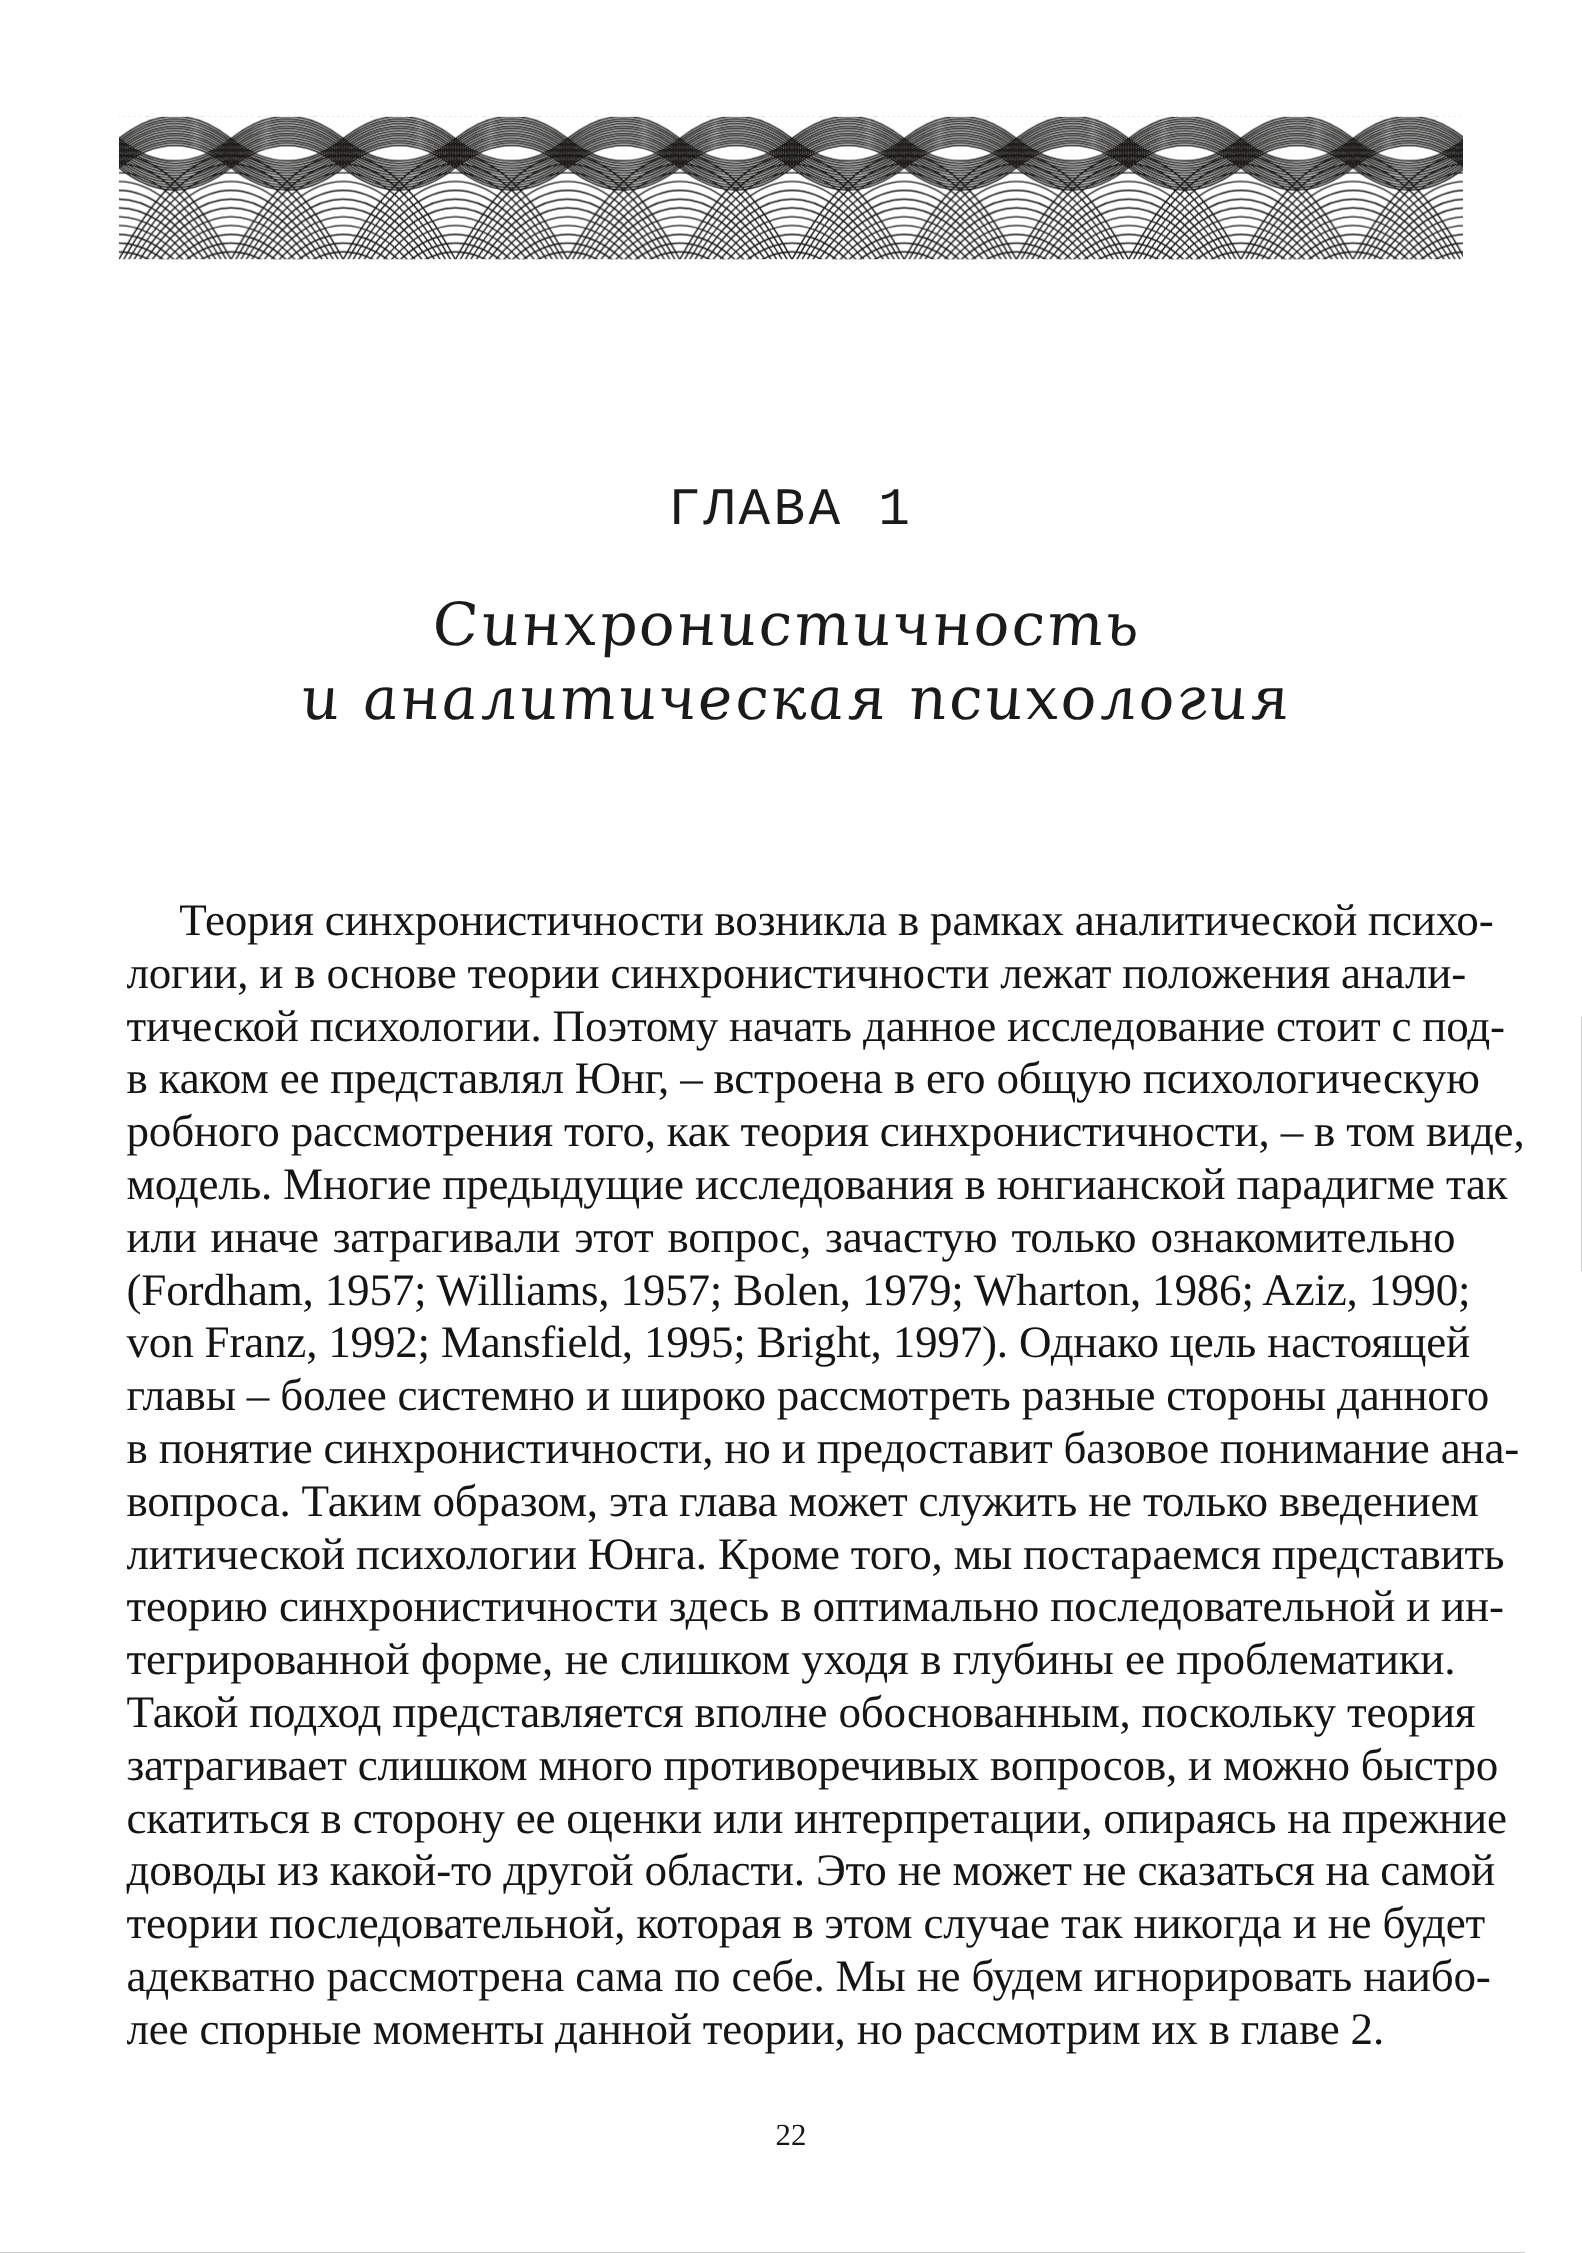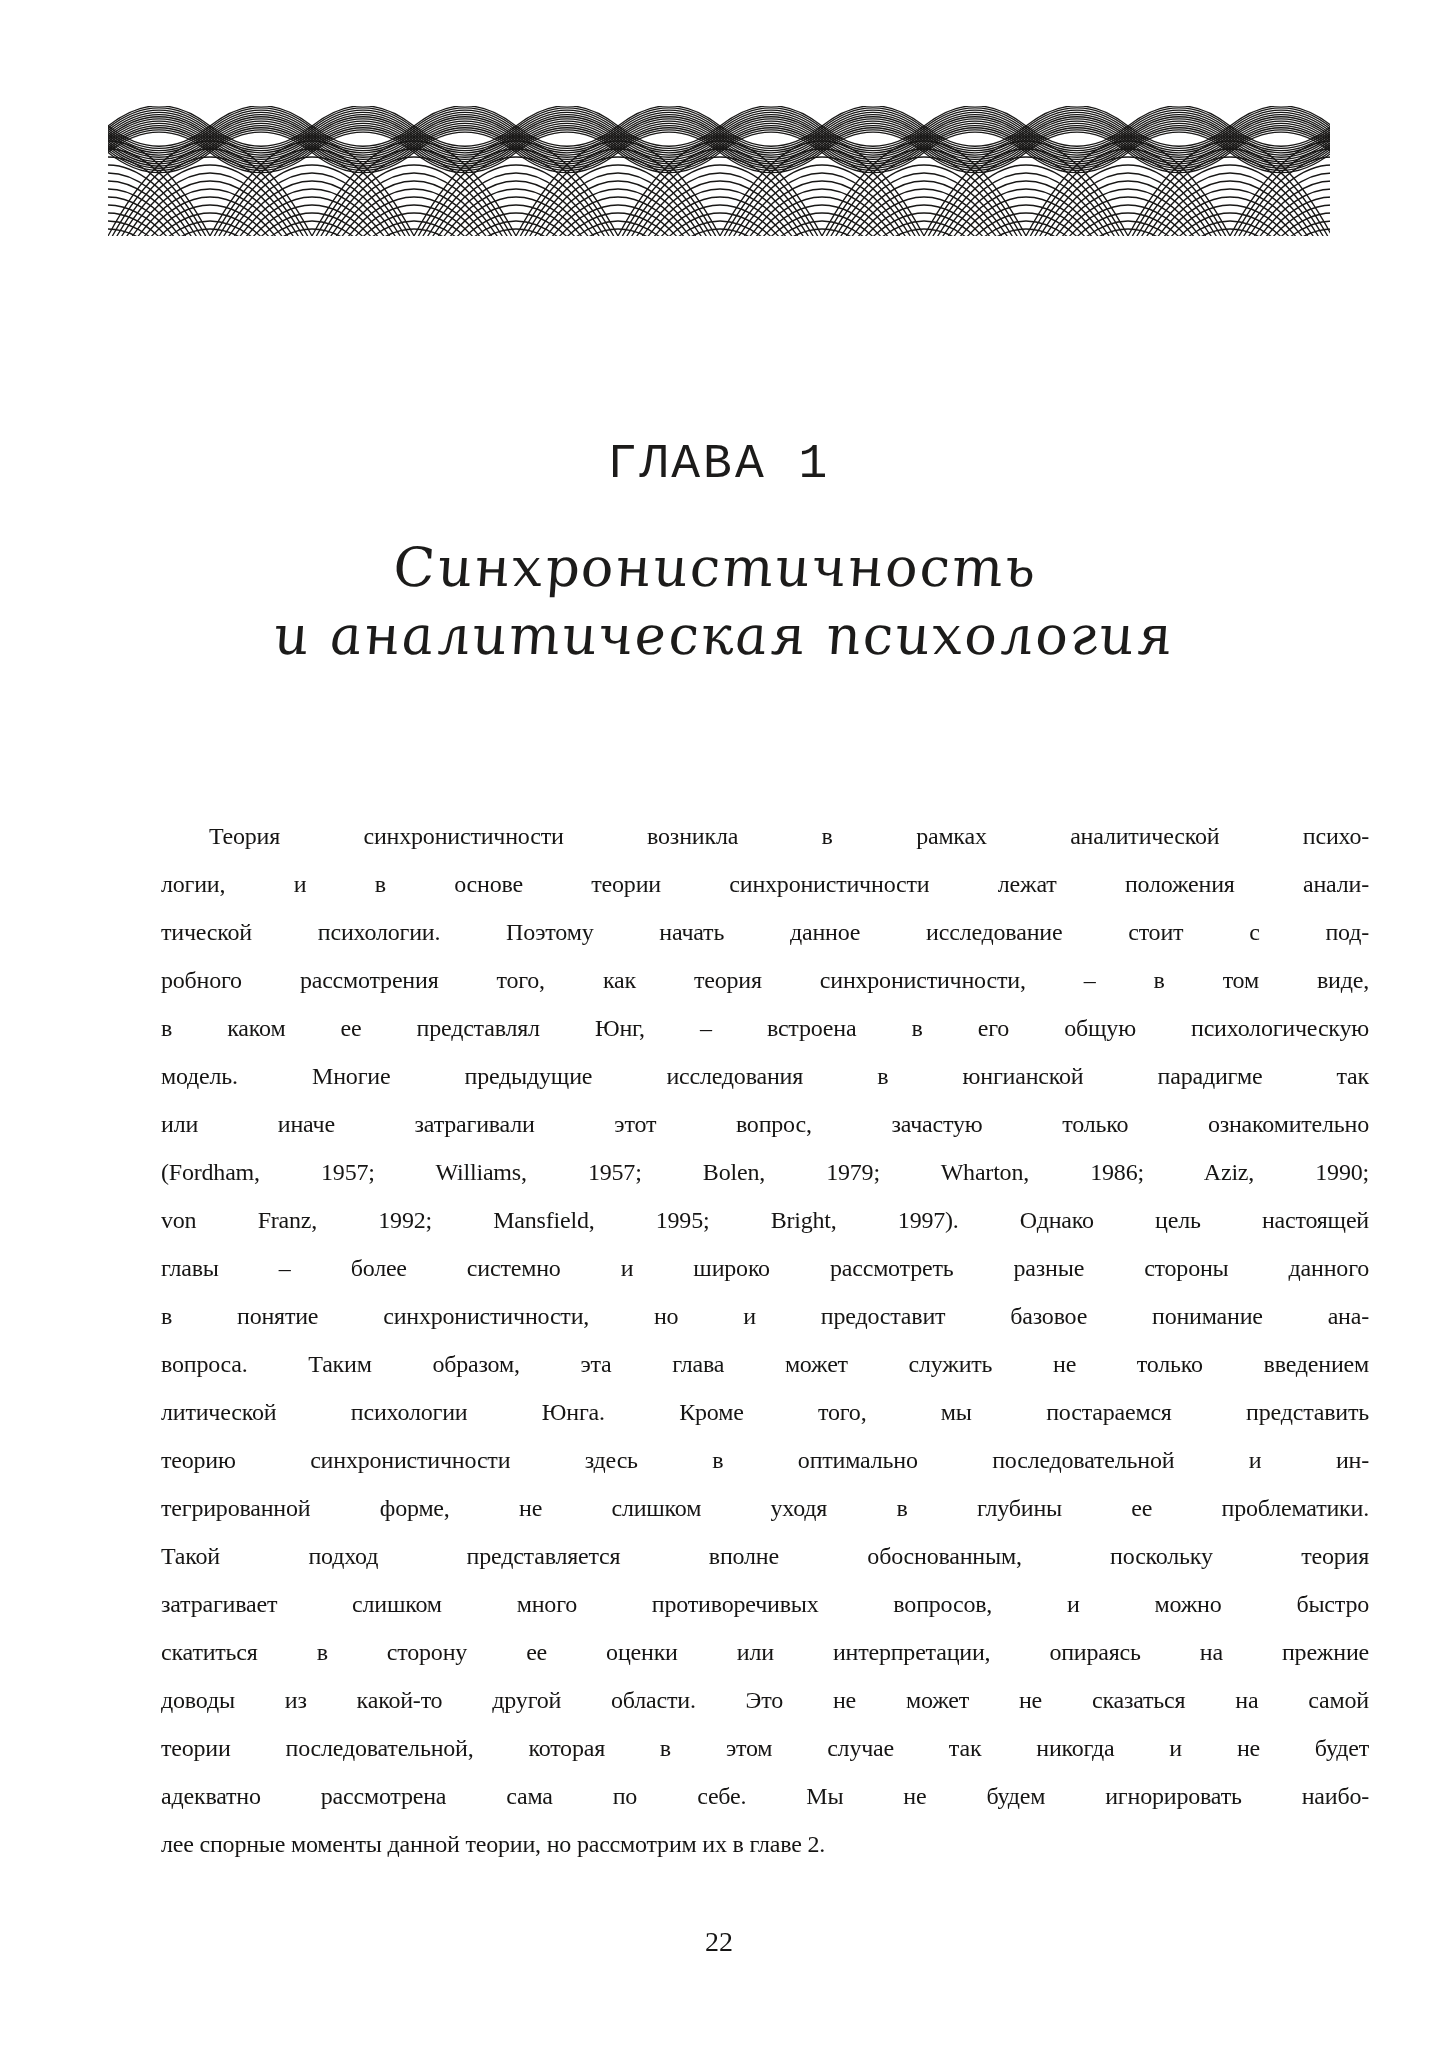--- a/index.html
+++ b/index.html
@@ -34,24 +34,23 @@
     font-family:"DejaVu Serif", serif;
     font-style:italic;
     transform:skewX(7deg);
     font-size:54px;line-height:68px;
     letter-spacing:2px;
     color:#1c1b1a;
   }
   .body-block{
     position:absolute;
     left:115px;top:812px;width:1208px;
-    font-size:24px;line-height:48px;
+    font-size:41px;line-height:48px;
     color:#161514;
     letter-spacing:-0.2px;
-    margin-left:46px;
   }
   .jline{
     text-align:justify;
     text-align-last:justify;
     white-space:nowrap;
   }
   .jline.indent{ padding-left:48px; }
   .jline.last{ text-align-last:left; }
   .pageno{
     position:absolute;
@@ -134,22 +133,22 @@
 
   <div class="subtitle">
     <div>Синхронистичность</div>
     <div>и аналитическая психология</div>
   </div>
 
   <div class="body-block">
     <div class="jline indent">Теория синхронистичности возникла в рамках аналитической психо-</div>
     <div class="jline">логии, и в основе теории синхронистичности лежат положения анали-</div>
     <div class="jline">тической психологии. Поэтому начать данное исследование стоит с под-</div>
+    <div class="jline">в каком ее представлял Юнг, – встроена в его общую психологическую</div>
     <div class="jline">робного рассмотрения того, как теория синхронистичности, – в том виде,</div>
-    <div class="jline">в каком ее представлял Юнг, – встроена в его общую психологическую</div>
     <div class="jline">модель. Многие предыдущие исследования в юнгианской парадигме так</div>
     <div class="jline">или иначе затрагивали этот вопрос, зачастую только ознакомительно</div>
     <div class="jline">(Fordham, 1957; Williams, 1957; Bolen, 1979; Wharton, 1986; Aziz, 1990;</div>
     <div class="jline">von Franz, 1992; Mansfield, 1995; Bright, 1997). Однако цель настоящей</div>
     <div class="jline">главы – более системно и широко рассмотреть разные стороны данного</div>
     <div class="jline">в понятие синхронистичности, но и предоставит базовое понимание ана-</div>
     <div class="jline">вопроса. Таким образом, эта глава может служить не только введением</div>
     <div class="jline">литической психологии Юнга. Кроме того, мы постараемся представить</div>
     <div class="jline">теорию синхронистичности здесь в оптимально последовательной и ин-</div>
     <div class="jline">тегрированной форме, не слишком уходя в глубины ее проблематики.</div>

